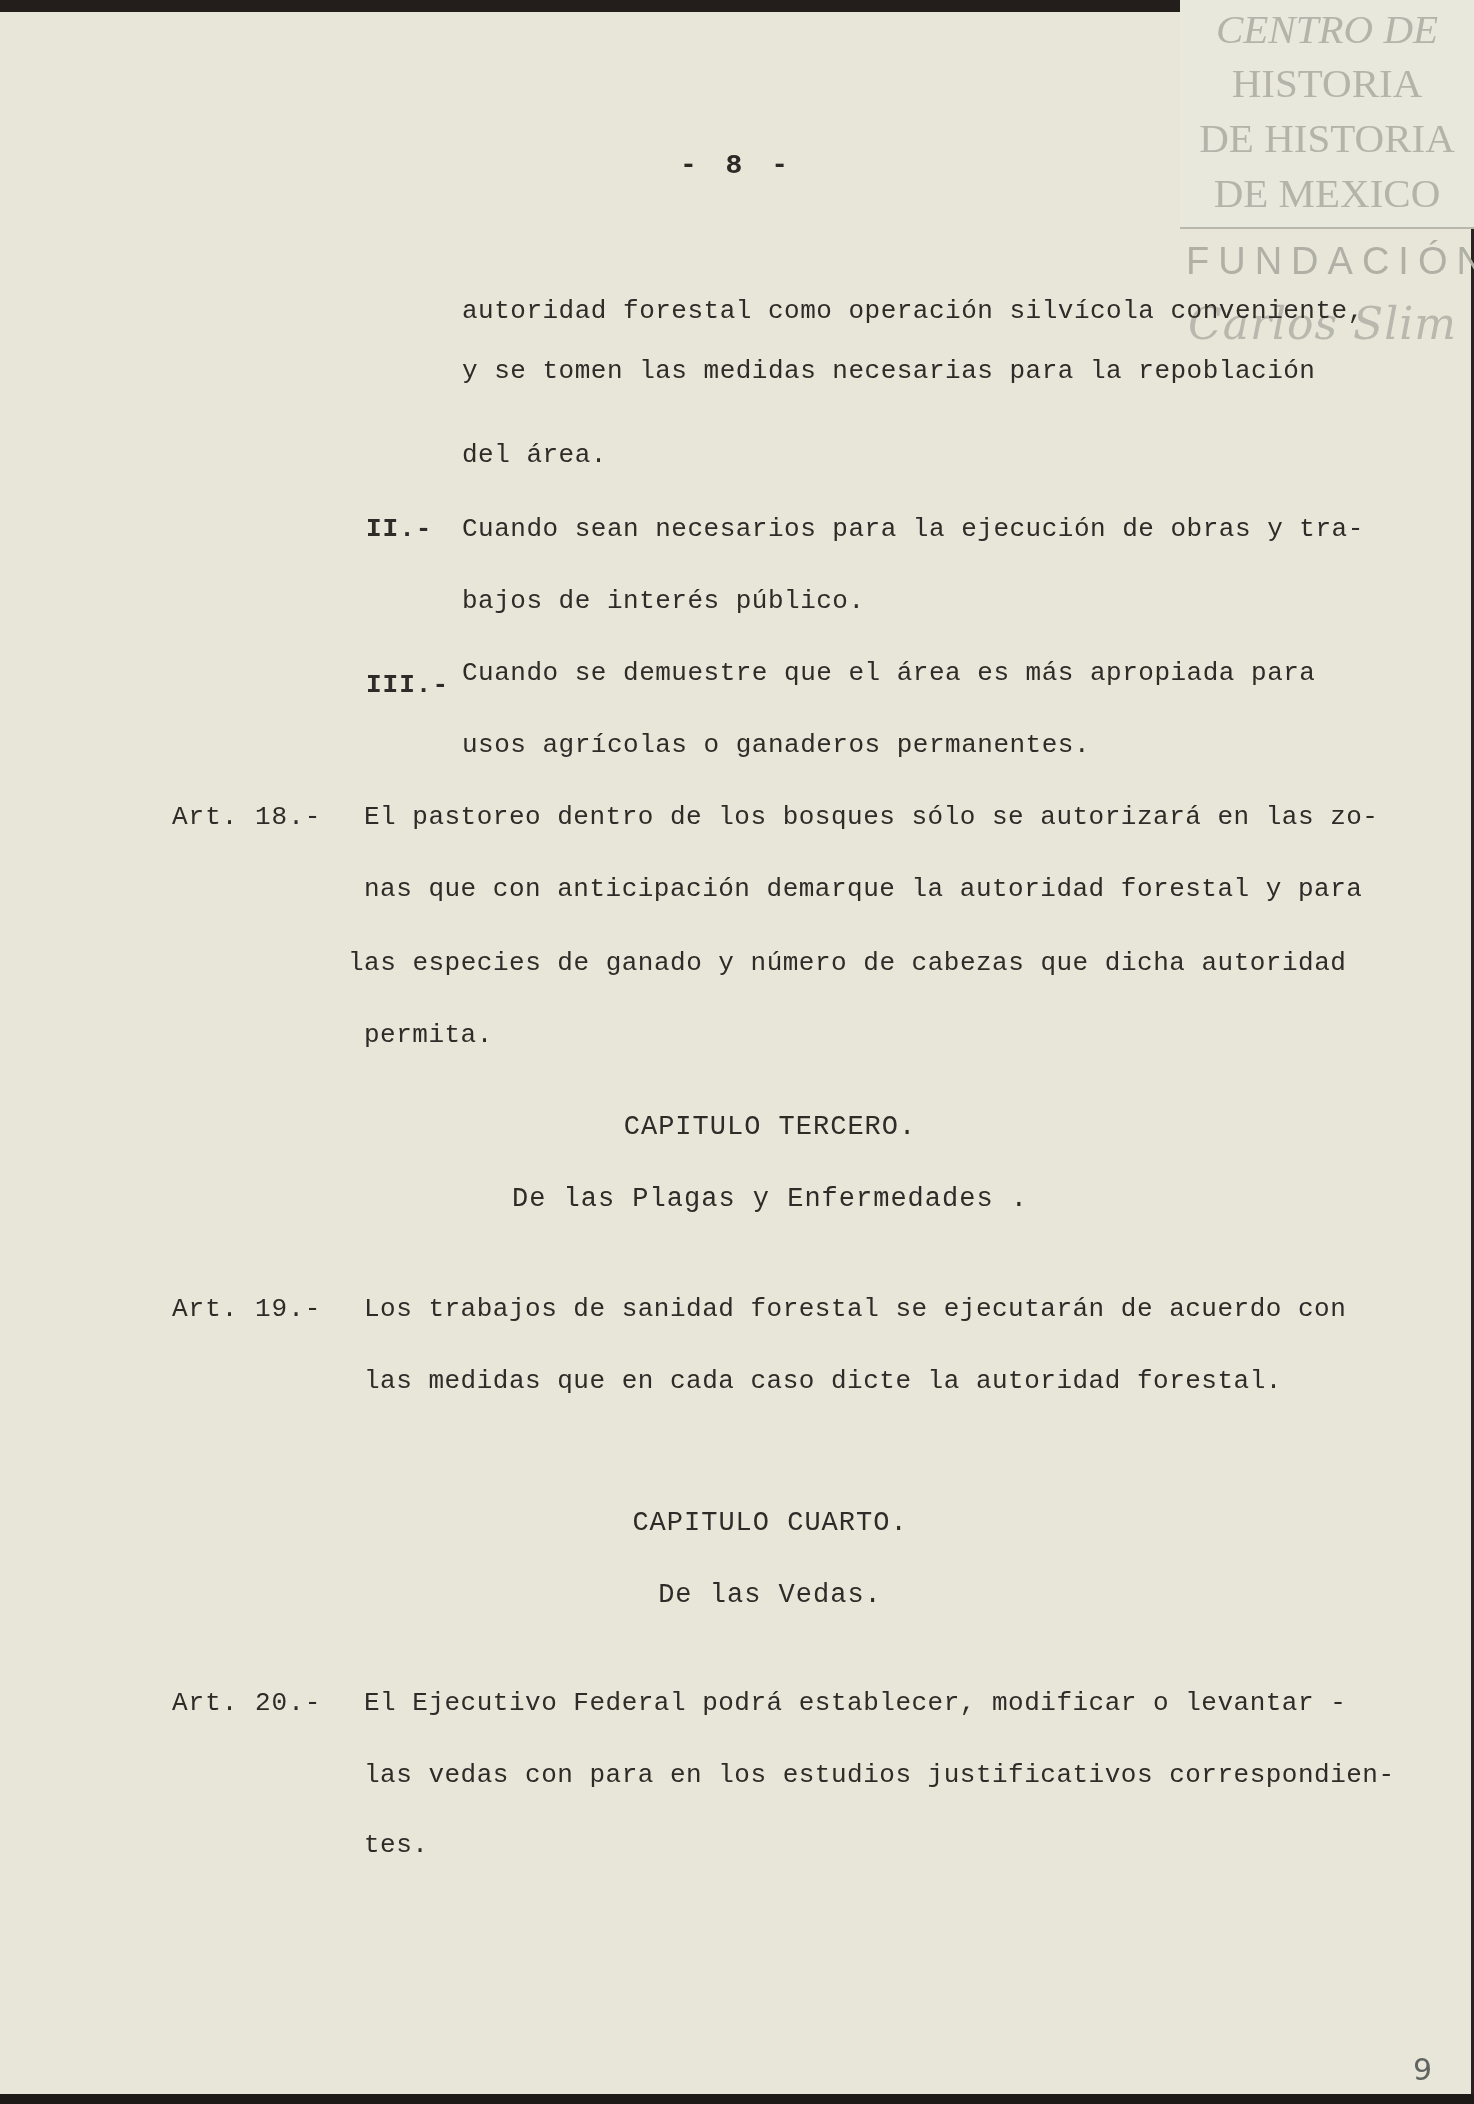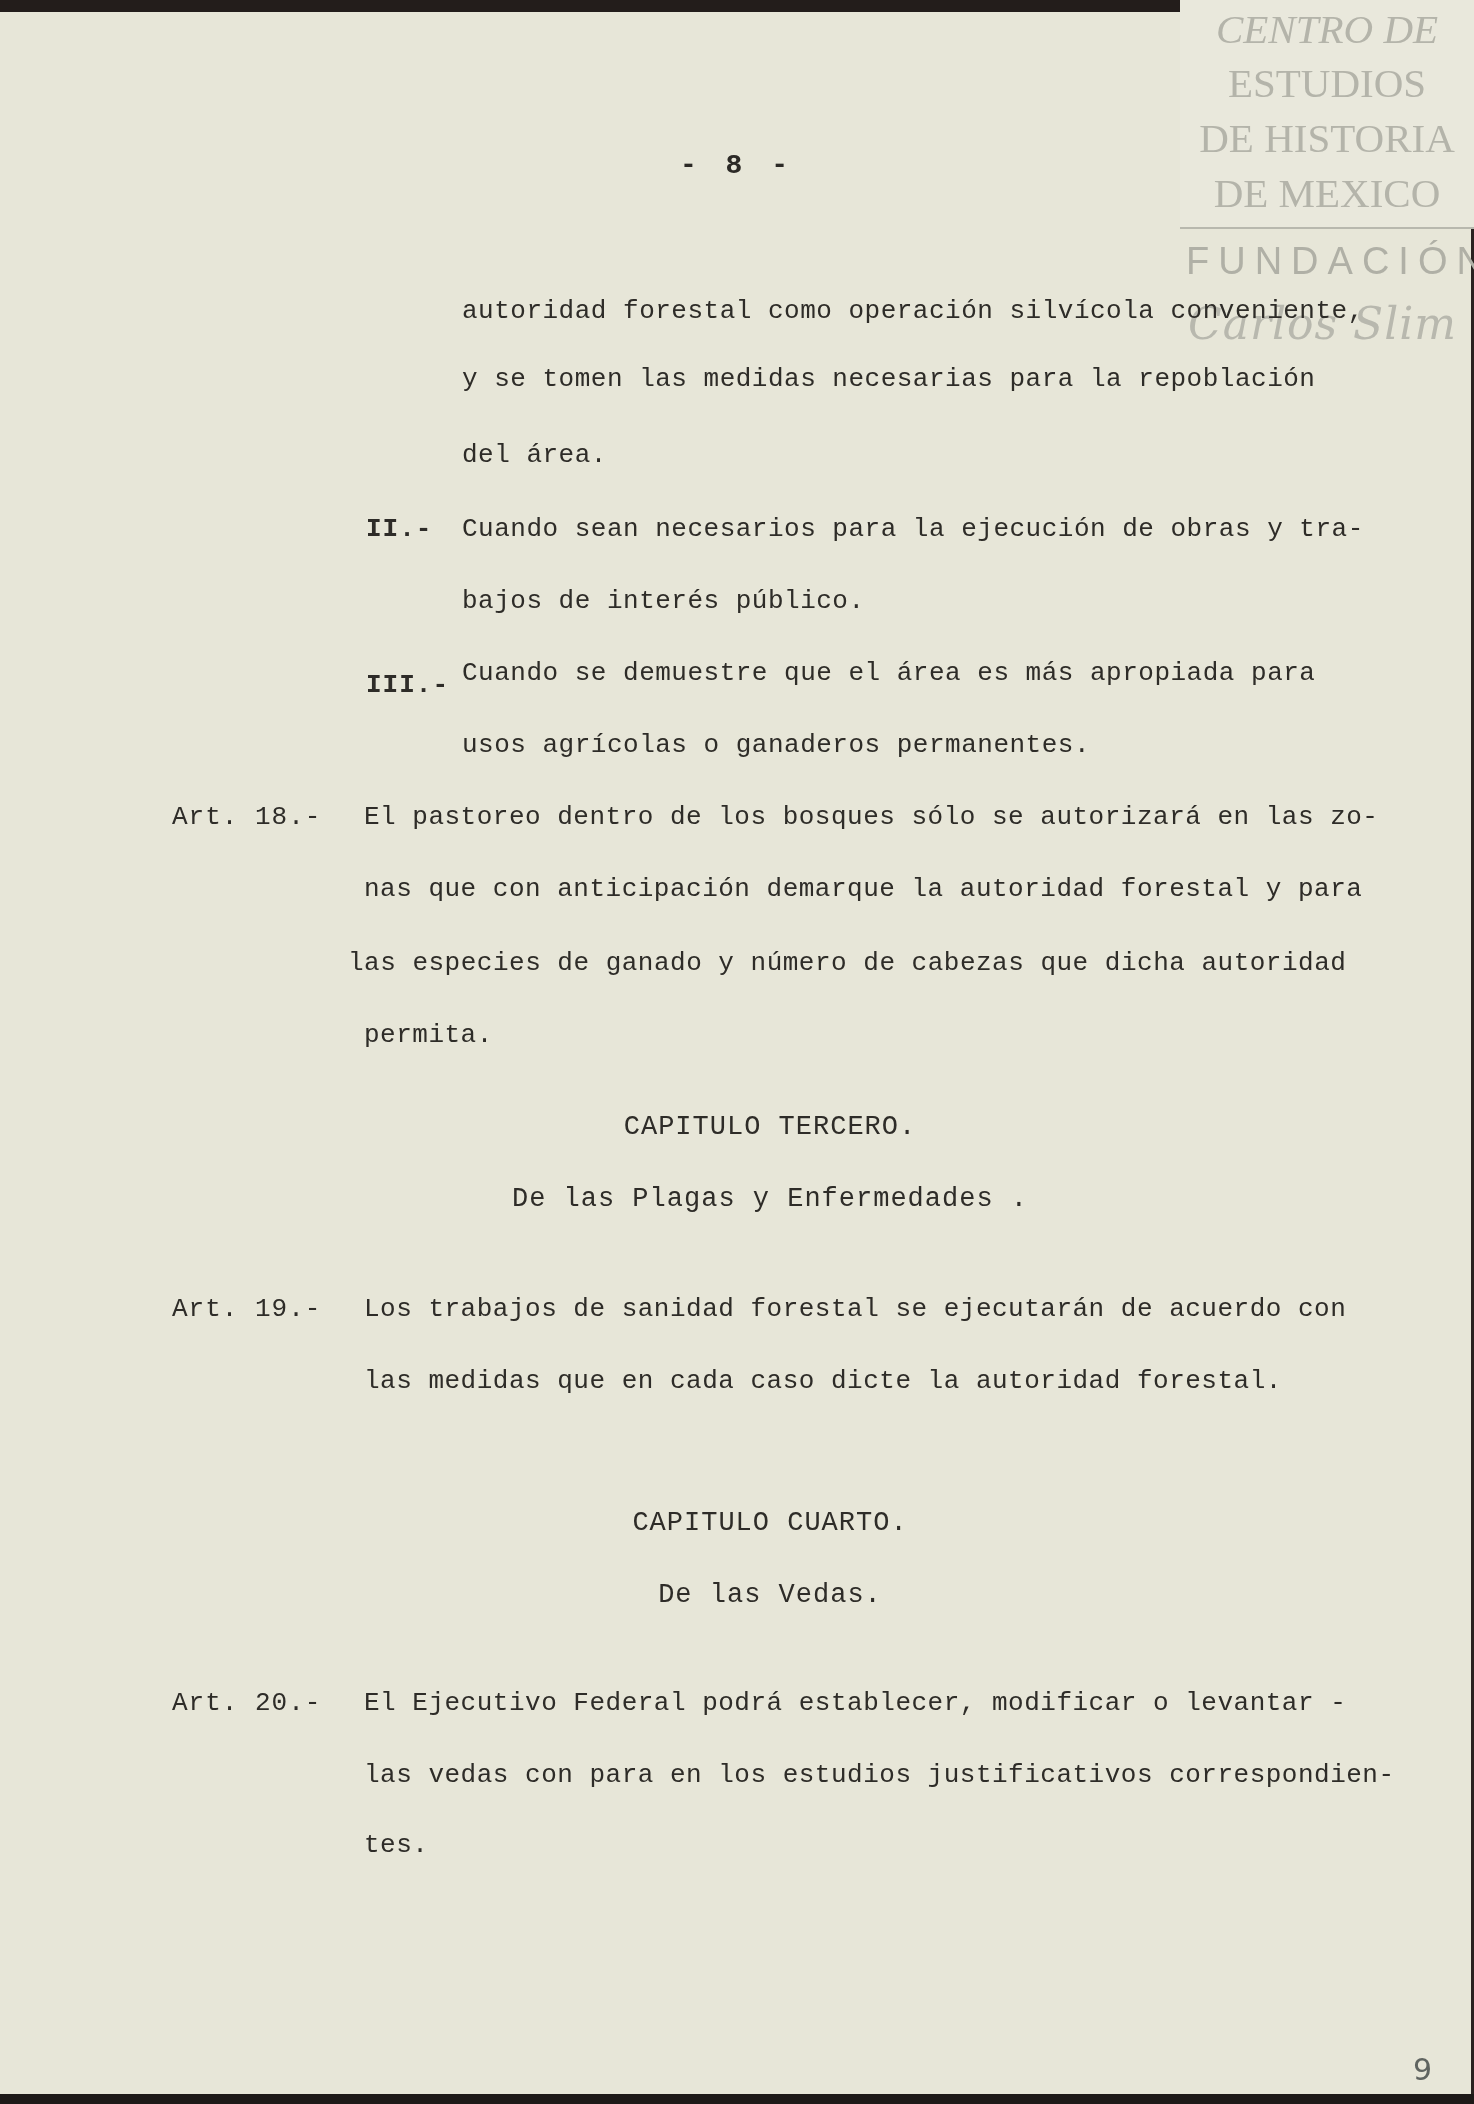--- a/index.html
+++ b/index.html
@@ -52,31 +52,31 @@
 </style>
 </head>
 <body>
 
 <div class="page"></div>
 <div class="topband"></div>
 <div class="rightband"></div>
 
 <div class="wm-box"></div>
 <div class="wm-line" style="top:2px;font-style:italic;">CENTRO DE</div>
-<div class="wm-line" style="top:56px;">ESTUDIOS</div>
+<div class="wm-line" style="top:56px;">HISTORIA</div>
 <div class="wm-line" style="top:111px;">DE HISTORIA</div>
 <div class="wm-line" style="top:166px;">DE MEXICO</div>
 <div class="wm-rule"></div>
 <div class="wm-fund">FUNDACIÓN</div>
 <div class="wm-sig">Carlos Slim</div>
 
 <div class="pagenum">- 8 -</div>
 
 <div class="line" style="left:462px; top:296px;">autoridad forestal como operación silvícola conveniente,</div>
-<div class="line" style="left:462px; top:364px;text-align:center;">y se tomen las medidas necesarias para la repoblación</div>
+<div class="line" style="left:462px; top:356px;text-align:center;">y se tomen las medidas necesarias para la repoblación</div>
 <div class="line" style="left:462px; top:440px;">del área.</div>
 
 <div class="label" style="left:366px; top:514px; font-weight:bold;">II.-</div>
 <div class="line" style="left:462px; top:514px;">Cuando sean necesarios para la ejecución de obras y tra-</div>
 <div class="line" style="left:462px; top:586px;">bajos de interés público.</div>
 
 <div class="label" style="left:366px; top:658px; font-weight:bold;margin-top:12px;">III.-</div>
 <div class="line" style="left:462px; top:658px;">Cuando se demuestre que el área es más apropiada para</div>
 <div class="line" style="left:462px; top:730px;">usos agrícolas o ganaderos permanentes.</div>
 

